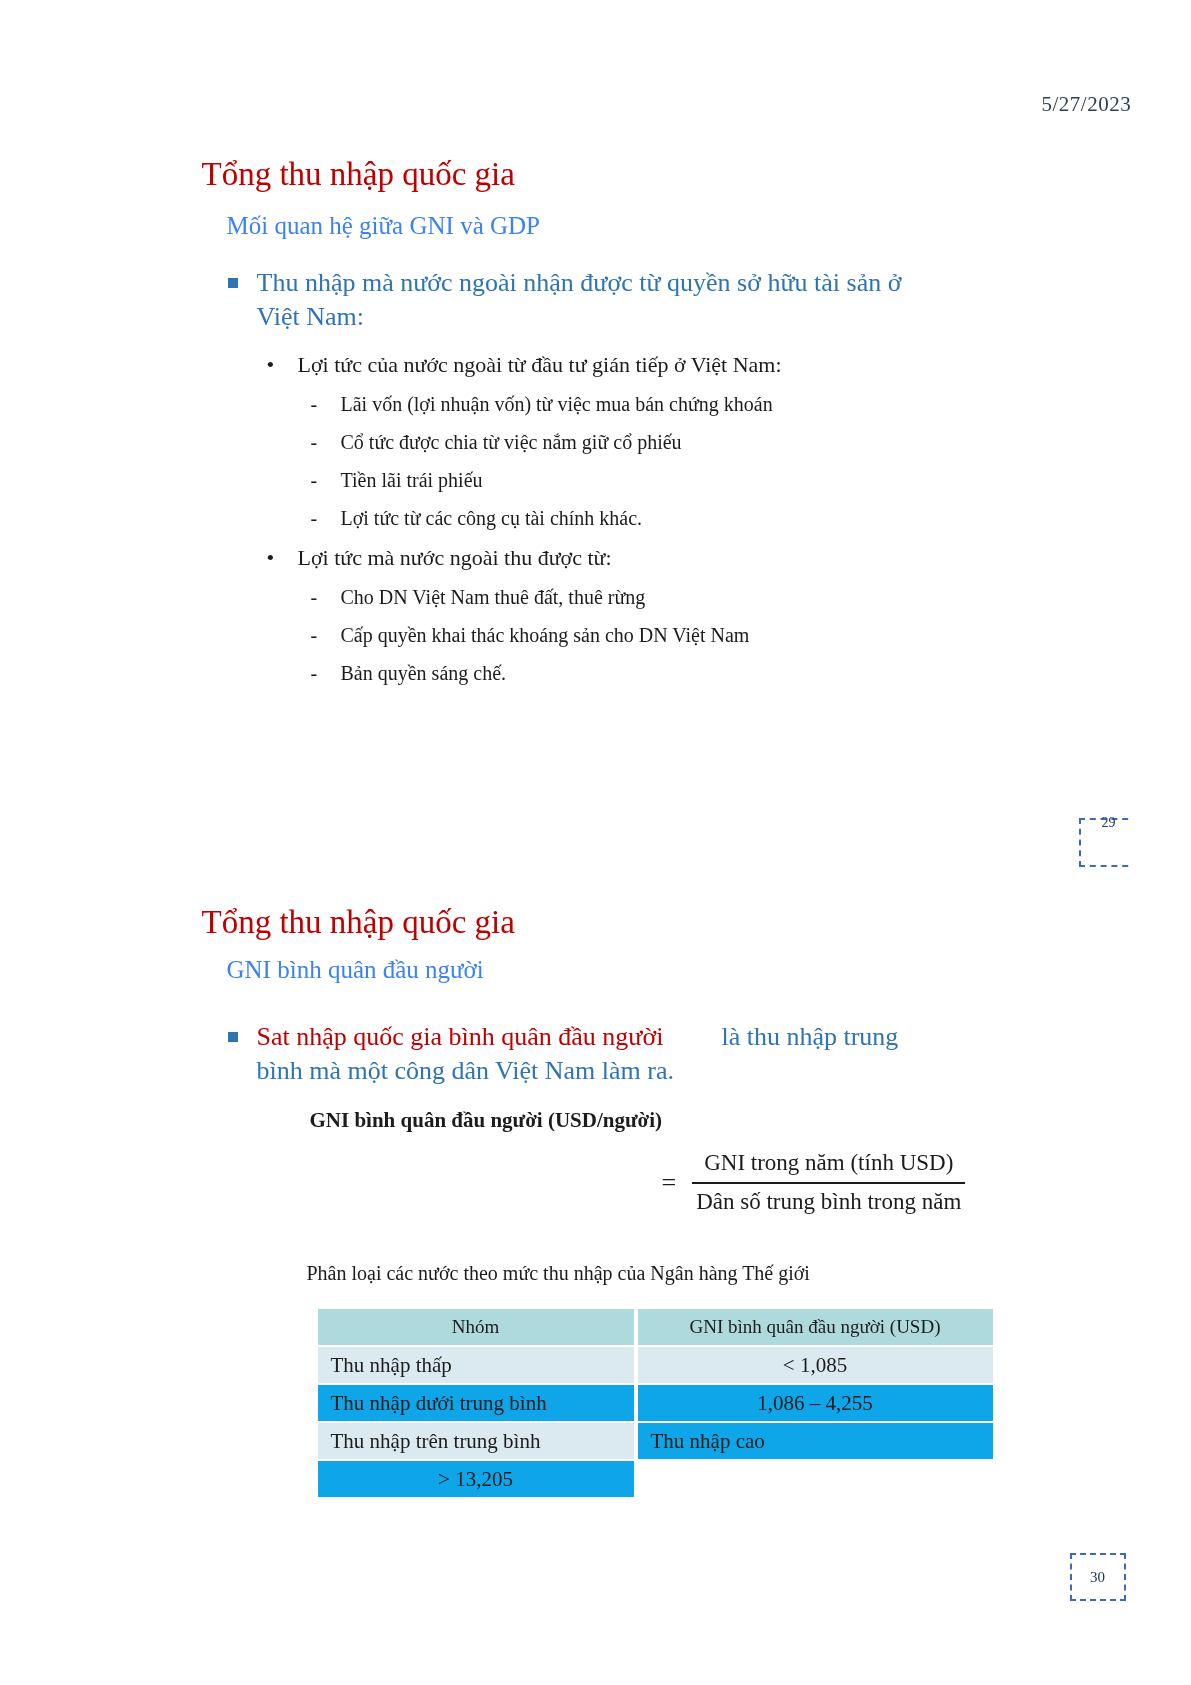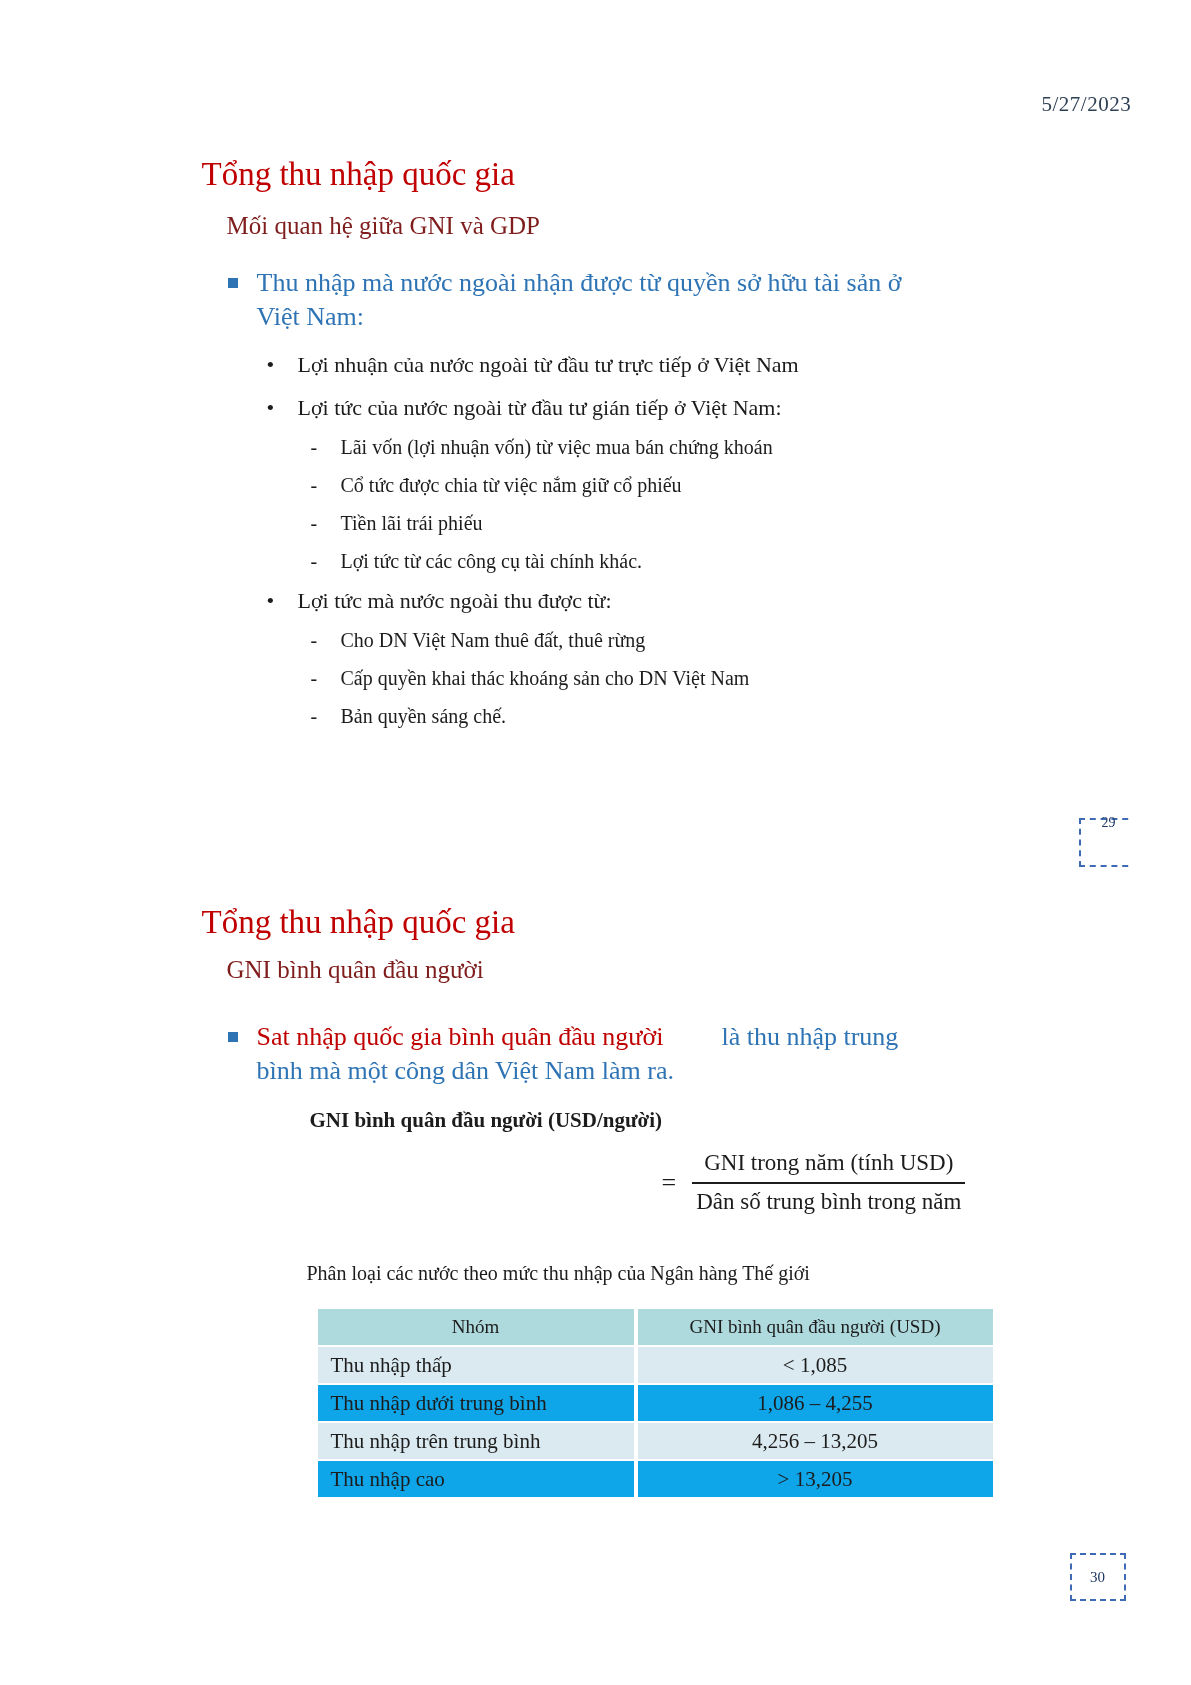--- a/index.html
+++ b/index.html
@@ -7,21 +7,21 @@
     position:relative; width:1072px; height:1685px; margin:16px auto;
     background:#ffffff; overflow:hidden;
     font-family:"Liberation Serif","DejaVu Serif",serif; color:#1c1c1c;
   }
   .abs { position:absolute; }
 
   .page-date { font-size:21px; color:#2e4154; letter-spacing:0.5px; }
   .page-number { font-size:26px; color:#2e4154; }
 
   .slide-title { font-size:33px; color:#c00000; white-space:nowrap; }
-  .slide-subtitle { font-size:25px; color:#7f1d1d; white-space:nowrap; }
+  .slide-subtitle { font-size:25px; color:#3b82f6; white-space:nowrap; }
 
   .l1 { display:flex; }
   .l1 .sq { width:10px; height:10px; background:#2e74b5; margin-top:12px; flex:none; }
   .l1 .txt { margin-left:19px; font-size:26px; line-height:1.32; color:#2e74b5; }
 
   .l2-list { width:780px; }
   .l2-item { position:relative; padding-left:33px; font-size:22px; line-height:29px; margin-bottom:14px; }
   .l2-item::before { content:"\2022"; position:absolute; left:2px; top:0; }
   .l3-item { position:relative; margin-left:46px; padding-left:30px; font-size:20px; line-height:26px; margin-bottom:12px; }
   .l3-item::before { content:"-"; position:absolute; left:0; top:0; }
@@ -71,21 +71,20 @@
   <section>
     <div class="abs slide-title" style="left:142px; top:140px;">Tổng thu nhập quốc gia</div>
     <div class="abs slide-subtitle" style="left:167px; top:196px;">Mối quan hệ giữa GNI và GDP</div>
 
     <div class="abs l1" style="left:168px; top:250px; width:690px;">
       <span class="sq"></span>
       <div class="txt" style="max-width:655px;">Thu nhập mà nước ngoài nhận được từ quyền sở hữu tài sản ở Việt Nam:</div>
     </div>
 
     <div class="abs l2-list" style="left:205px; top:334px;">
-      <div class="l2-item">Lợi nhuận của nước ngoài từ đầu tư trực tiếp ở Việt Nam</div>
       <div class="l2-item" style="margin-bottom:12px;">Lợi tức của nước ngoài từ đầu tư gián tiếp ở Việt Nam:</div>
       <div class="l3-item">Lãi vốn (lợi nhuận vốn) từ việc mua bán chứng khoán</div>
       <div class="l3-item">Cổ tức được chia từ việc nắm giữ cổ phiếu</div>
       <div class="l3-item">Tiền lãi trái phiếu</div>
       <div class="l3-item">Lợi tức từ các công cụ tài chính khác.</div>
       <div class="l2-item mt8" style="margin-bottom:12px;">Lợi tức mà nước ngoài thu được từ:</div>
       <div class="l3-item">Cho DN Việt Nam thuê đất, thuê rừng</div>
       <div class="l3-item">Cấp quyền khai thác khoáng sản cho DN Việt Nam</div>
       <div class="l3-item">Bản quyền sáng chế.</div>
     </div>
@@ -125,21 +124,20 @@
       <div class="cell th">Nhóm</div>
       <div class="cell th">GNI bình quân đầu người (USD)</div>
 
       <div class="cell td c1 row-odd">Thu nhập thấp</div>
       <div class="cell td c2 row-odd">&lt; 1,085</div>
 
       <div class="cell td c1 row-even">Thu nhập dưới trung bình</div>
       <div class="cell td c2 row-even">1,086 – 4,255</div>
 
       <div class="cell td c1 row-odd">Thu nhập trên trung bình</div>
-      <div class="cell td c2 row-odd">4,256 – 13,205</div>
 
       <div class="cell td c1 row-even">Thu nhập cao</div>
       <div class="cell td c2 row-even">&gt; 13,205</div>
     </div>
 
     <div class="abs slide-no-box" style="left:1010px; top:1537px; width:52px; height:44px;">
       <span class="no-center">30</span>
     </div>
   </section>
 

